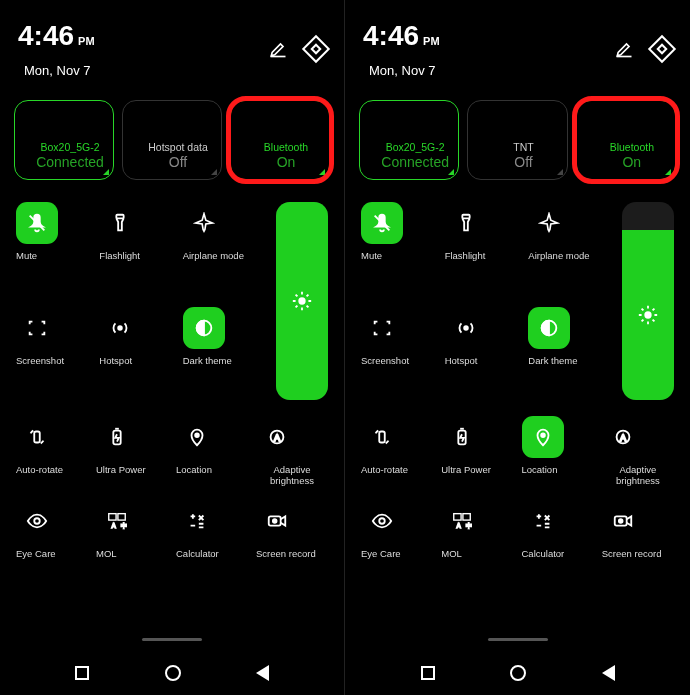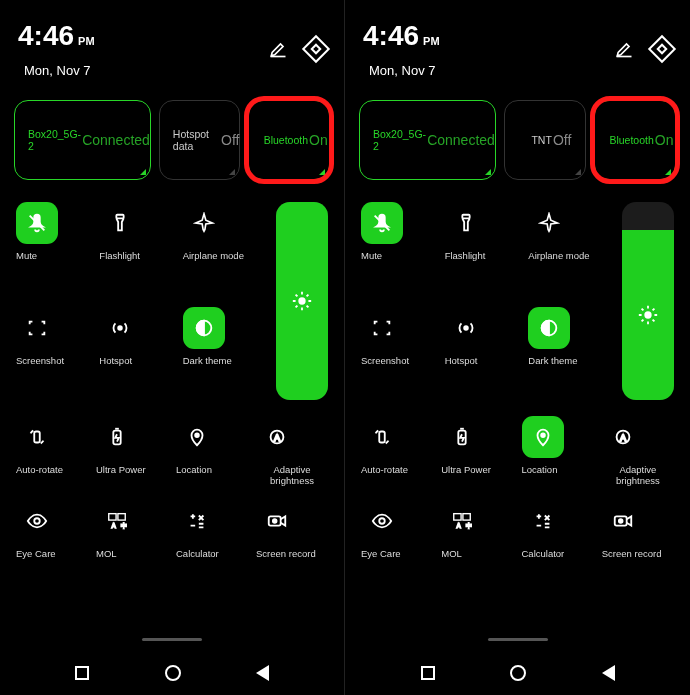--- a/index.html
+++ b/index.html
@@ -30,21 +30,21 @@
   .gear {
     width:22px;height:22px;border:2px solid #fff; transform: rotate(45deg);
     position:relative;
   }
   .gear::after{content:"";position:absolute;inset:4px;border:2px solid #fff; }
   
   .tiles-row { display:flex; gap:8px; margin-top:18px; padding:0 2px;}
   .tile-lg {
     flex:1; height:80px; border-radius:14px;
     border:1px solid #333; position:relative;
-    display:flex; flex-direction:row; align-items:center; justify-content:center;
+    display:flex; flex-direction:column; align-items:center; justify-content:center;
     gap:1px;
     padding-left:12px;
   }
   .tile-lg .ic { height:26px; display:flex;align-items:center;justify-content:center; margin-bottom:3px;}
   .tile-lg .lbl { font-size:10.5px; color:#ccc; }
   .tile-lg .sub { font-size:14px; color:#888; }
   .tile-lg.active { border-color:#28d628; }
   .tile-lg.active .lbl { color:#28d628; }
   .tile-lg.active .sub { color:#26a326; }
   .tile-lg .corner {

